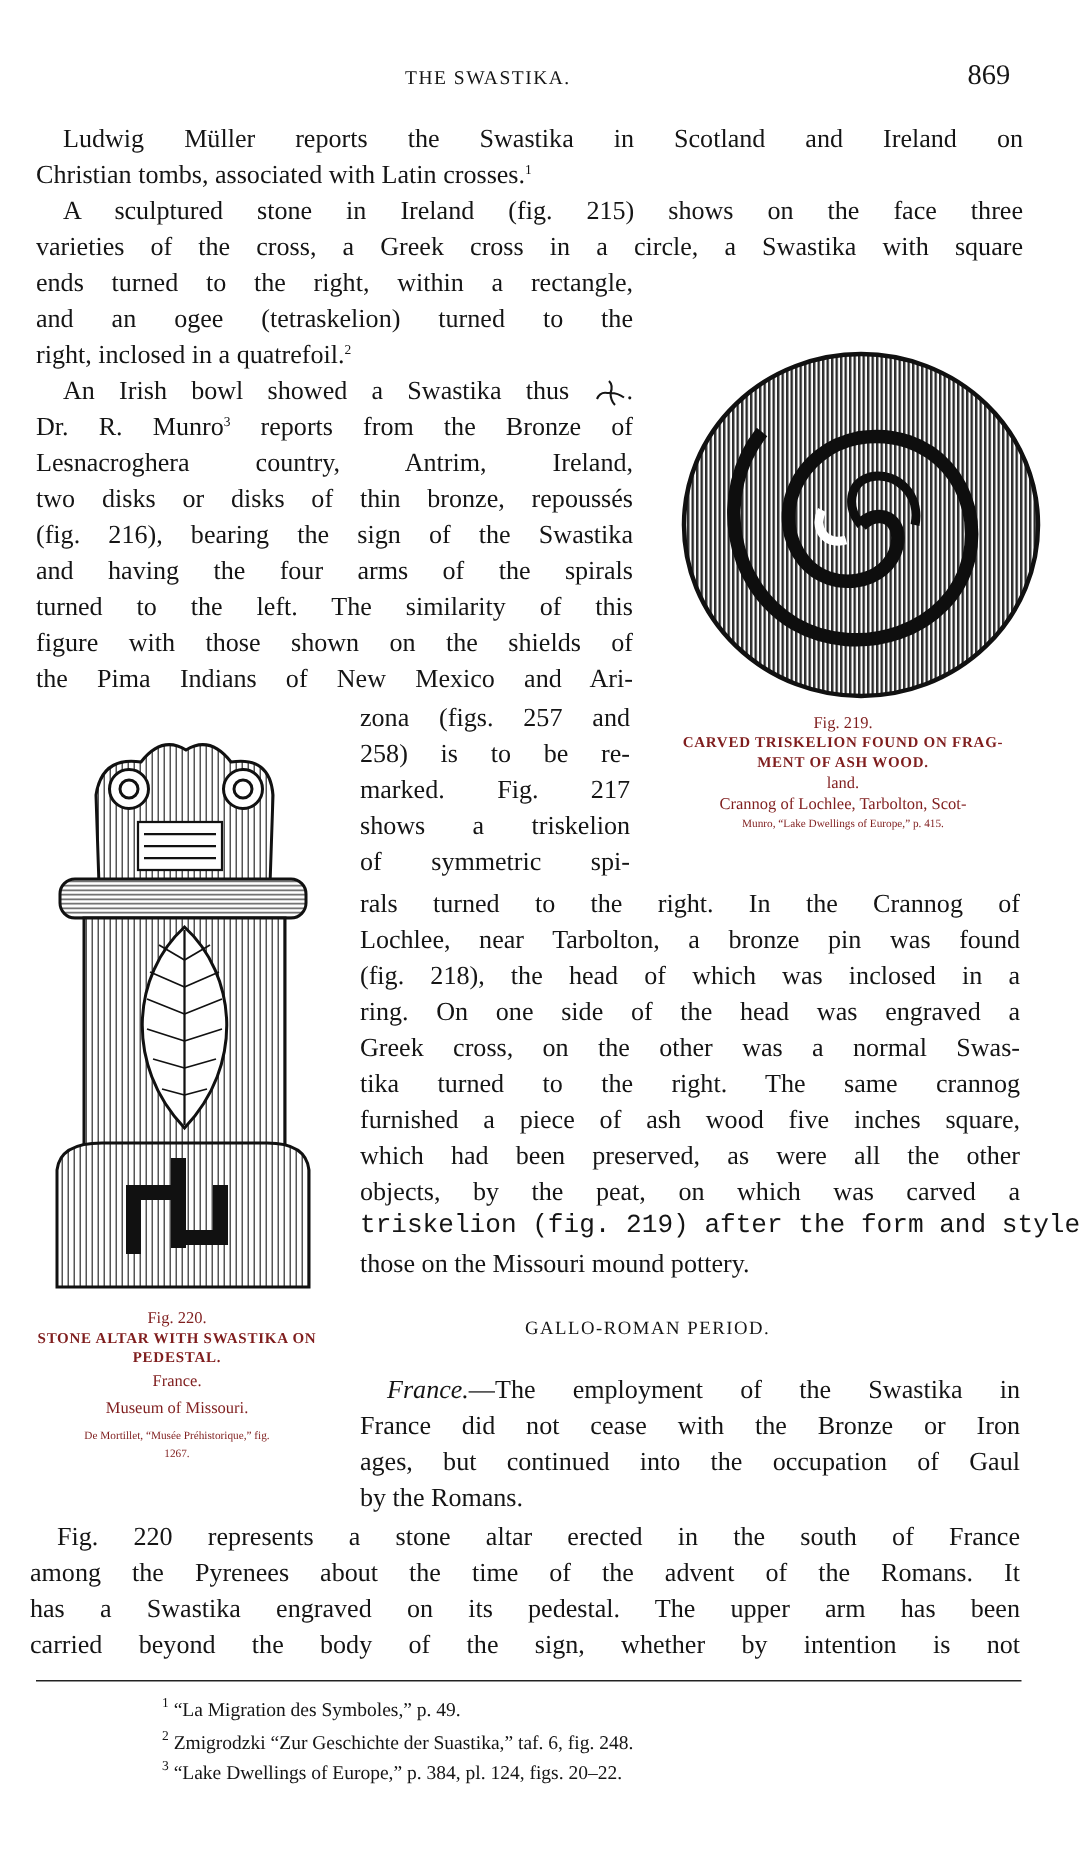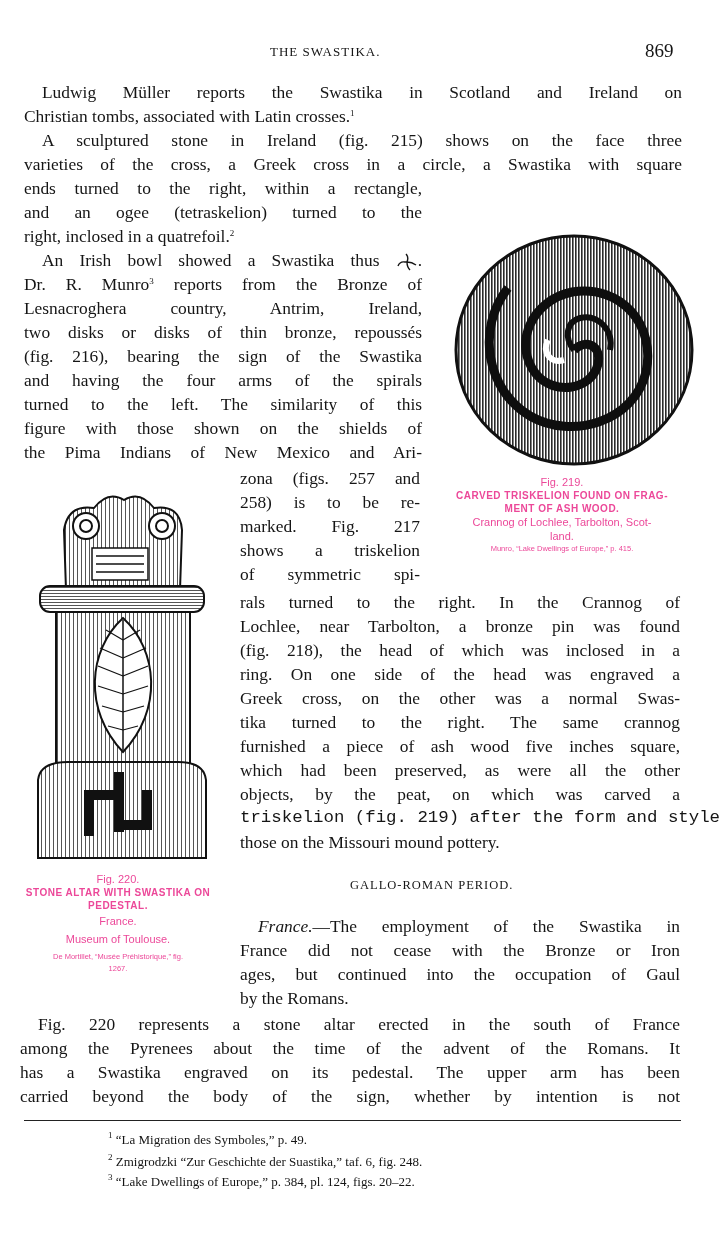--- a/index.html
+++ b/index.html
@@ -25,21 +25,21 @@
     position: absolute; white-space: nowrap;
     font-size: 17.4px; line-height: 24.4px;
     font-family: "Liberation Serif", serif;
     text-align: justify; text-align-last: justify;
   }
   .line.last { text-align-last: left; }
   .fig219 { left: 446px; top: 226px; width: 258px; height: 244px; }
   .fig220 { left: 28px; top: 490px; width: 190px; height: 380px; }
   .cap {
     position: absolute; text-align: center;
-    font-family: Liberation Sans, sans-serif; color: #ec4899;
+    font-family: Liberation Serif, serif; color: #7f1d1d;
   }
   .cap .fig { font-size: 11px; line-height: 14px; }
   .cap .title { font-size: 10px; line-height: 13px; letter-spacing: .5px; font-weight: bold; }
   .cap .loc { font-size: 11px; line-height: 14px; }
   .cap .src { font-size: 7.5px; line-height: 12px; }
   .section-head {
     position: absolute; left: 350px; top: 878px;
     font-size: 12.5px; letter-spacing: 1px;
     font-family: "Liberation Serif", serif;
   }
@@ -105,22 +105,22 @@
   <ellipse cx="128" cy="124" rx="118" ry="114" fill="url(#hatch)" stroke="#111" stroke-width="3"></ellipse>
   <path d="M128 124 C 140 112, 156 120, 152 138 C 146 164, 108 170, 90 148 C 66 118, 86 74, 126 66 C 176 58, 210 100, 200 146 C 188 196, 126 214, 84 190 C 40 164, 30 102, 62 62" fill="none" stroke="#0e0e0e" stroke-width="9"></path>
   <path d="M128 124 C 118 112, 120 96, 134 92 C 152 88, 168 104, 164 124" fill="none" stroke="#0e0e0e" stroke-width="6"></path>
   <path d="M118 134 C 104 138, 96 126, 102 114" fill="none" stroke="#ffffff" stroke-width="6"></path>
 </svg>
 
 <div class="cap" style="left:432px; top:475px; width:260px;">
   <div class="fig">Fig. 219.</div>
   <div class="title">CARVED TRISKELION FOUND ON FRAG-</div>
   <div class="title">MENT OF ASH WOOD.</div>
+  <div class="loc">land.</div>
   <div class="loc">Crannog of Lochlee, Tarbolton, Scot-</div>
-  <div class="loc">land.</div>
   <div class="src">Munro, “Lake Dwellings of Europe,” p. 415.</div>
 </div>
 
 <svg class="abs fig220" viewBox="0 0 190 380">
   <defs>
     <pattern id="vhatch" width="4" height="4" patternUnits="userSpaceOnUse">
       <rect width="4" height="4" fill="#ffffff"></rect>
       <rect x="1" width="1" height="4" fill="#555"></rect>
     </pattern>
     <pattern id="hhatch" width="4" height="3" patternUnits="userSpaceOnUse">
@@ -169,21 +169,21 @@
     <rect x="86" y="330" width="38" height="10"></rect>
     <rect x="114" y="300" width="10" height="40"></rect>
   </g>
 </svg>
 
 <div class="cap" style="left:8px; top:872px; width:220px;">
   <div class="fig">Fig. 220.</div>
   <div class="title">STONE ALTAR WITH SWASTIKA ON</div>
   <div class="title">PEDESTAL.</div>
   <div class="loc" style="margin-top:2px;">France.</div>
-  <div class="loc" style="margin-top:4px;">Museum of Toulouse.</div>
+  <div class="loc" style="margin-top:4px;">Museum of Missouri.</div>
   <div class="src" style="margin-top:5px;text-align:center;">De Mortillet, “Musée Préhistorique,” fig.</div>
   <div class="src">1267.</div>
 </div>
 
 <div class="section-head">GALLO-ROMAN PERIOD.</div>
 
 <div class="line" style="left:258px; top:914px; width:422px;"><em>France.</em><span>—The employment of the Swastika in</span></div>
 <div class="line" style="left:240px; top:938px; width:440px;">France did not cease with the Bronze or Iron</div>
 <div class="line" style="left:240px; top:962px; width:440px;">ages, but continued into the occupation of Gaul</div>
 <div class="line last" style="left:240px; top:986px; width:440px;">by the Romans.</div>

